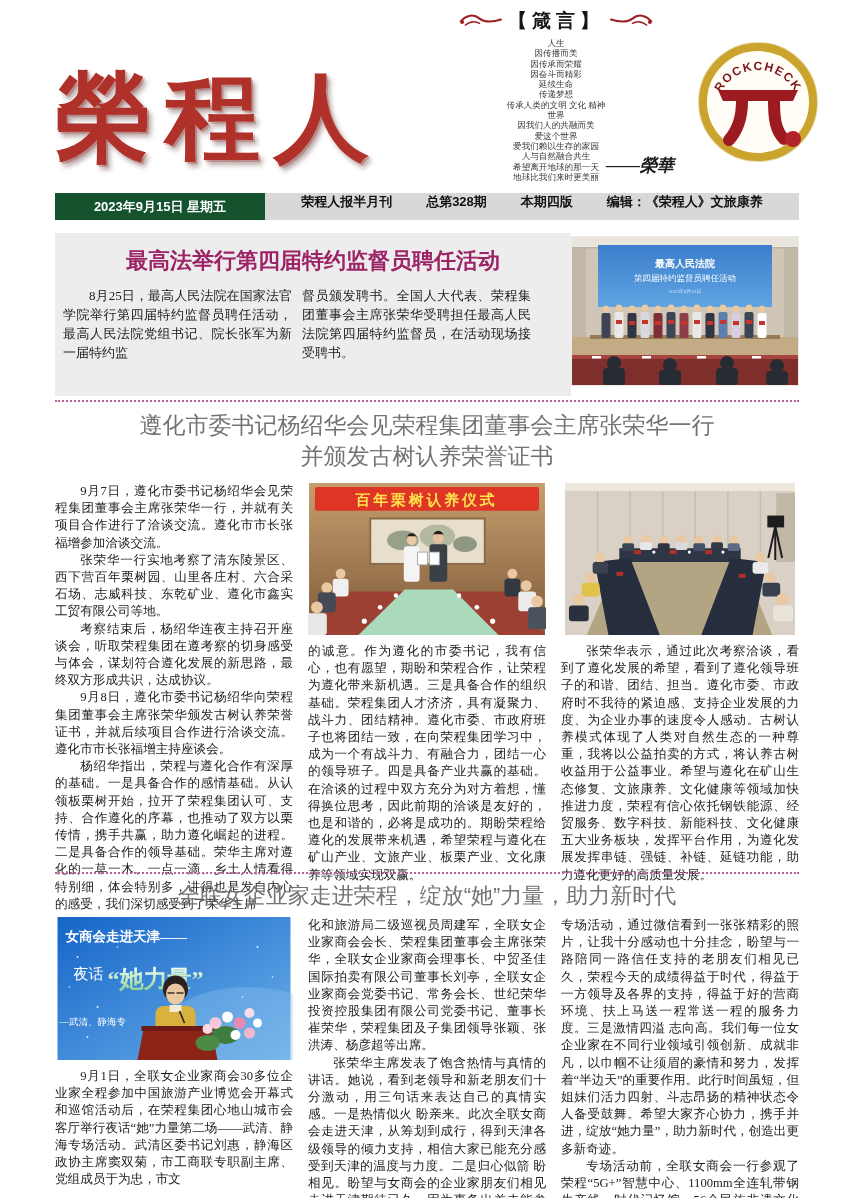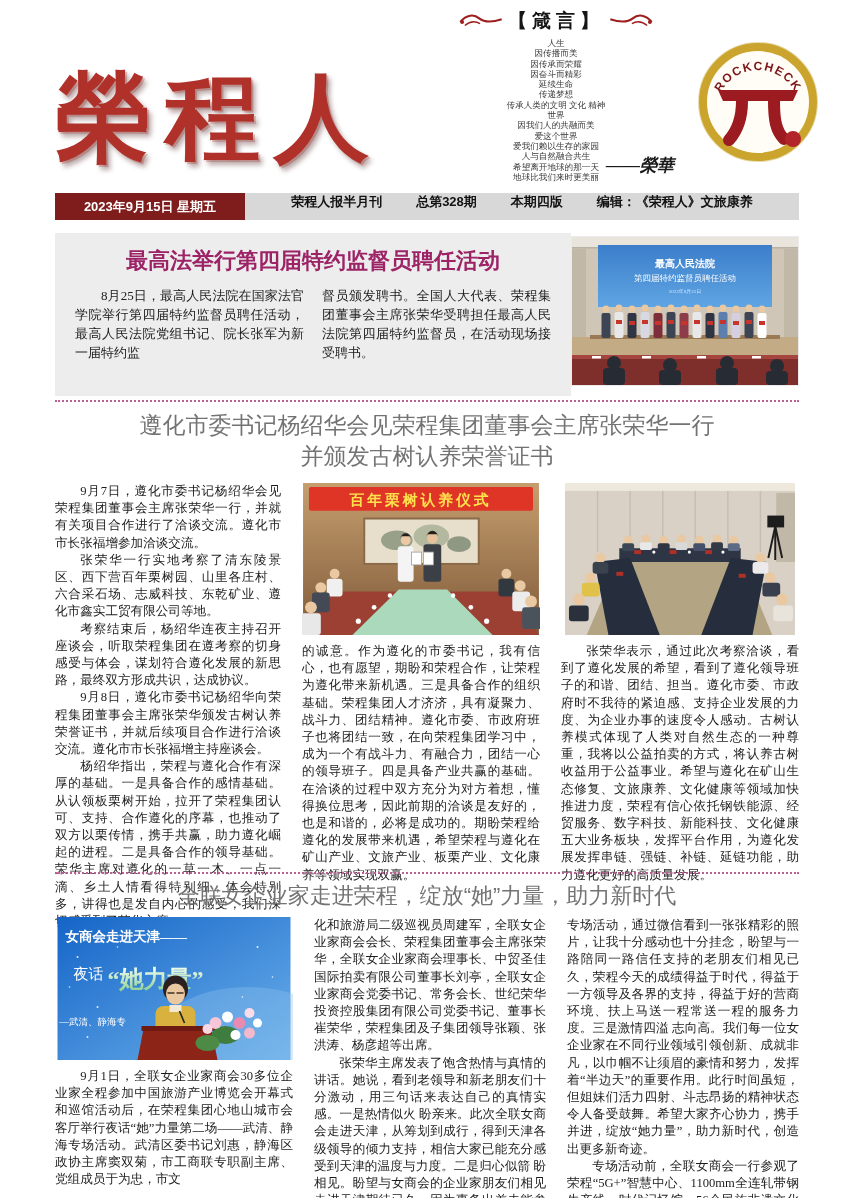--- a/index.html
+++ b/index.html
@@ -14,34 +14,34 @@
   .motto-header{display:flex;align-items:center;justify-content:center;gap:5px;
         font-family:"Liberation Sans","DejaVu Sans",sans-serif;}
   .motto-header .mh-text{font-size:19px;font-weight:bold;letter-spacing:5px;color:#161616;}
   .motto-lines{margin-top:4px;font-size:8.6px;line-height:10.3px;color:#3a3a3a;}
   .signature{position:absolute;left:606px;top:154px;font-size:17px;font-weight:bold;
         font-style:italic;color:#1a1a1a;}
   .rockcheck{position:absolute;left:696px;top:40px;width:124px;height:124px;}
   
   .dateline{position:absolute;left:55px;top:193px;width:744px;height:27px;display:flex;
         font-family:"Liberation Sans","DejaVu Sans",sans-serif;font-weight:bold;font-size:13px;}
-  .date-box{width:190px;background:#7f1d1d;color:#ffffff;display:flex;align-items:center;justify-content:center;}
+  .date-box{width:210px;background:#14532d;color:#ffffff;display:flex;align-items:center;justify-content:center;}
   .issue-box{flex:1;background:#d8d8d8;color:#111;display:flex;align-items:flex-start;justify-content:center;gap:34px;}
   
   .dotsep{position:absolute;left:55px;width:744px;height:0;border-top:2px dotted #bc5f92;}
   
   .a-title{position:absolute;text-align:center;font-family:"Liberation Sans","DejaVu Sans",sans-serif;
         font-weight:normal;color:#737373;}
   .graybox{position:absolute;left:55px;top:233px;width:516px;height:163px;background:#ededed;}
   .gb-title{margin:13px 0 6px 0;text-align:center;font-size:22px;font-weight:bold;color:#9c2366;
         font-family:"Liberation Sans","DejaVu Sans",sans-serif;}
-  .gb-cols{display:flex;gap:18px;padding:4px 20px;}
+  .gb-cols{display:flex;gap:10px;padding:4px 8px;}
   .gb-col{width:229px;font-size:13px;line-height:19px;text-align:justify;color:#1c1c1c;}
   .photo{position:absolute;box-shadow:0 0 0 1px rgba(0,0,0,.08);}
-  .cols{position:absolute;left:55px;width:744px;display:flex;gap:21px;}
+  .cols{position:absolute;left:55px;width:744px;display:flex;gap:15px;}
   .col{width:238px;font-size:12.6px;line-height:17.2px;text-align:justify;color:#1c1c1c;}
   .col p{margin:0;}
   .col p.ind{text-indent:2em;}
   .gb-col p{margin:0;}
   .gb-col p.ind{text-indent:2em;}
   .colphoto{width:238px;margin-bottom:8px;display:block;}
 </style>
 </head>
 <body>
 

